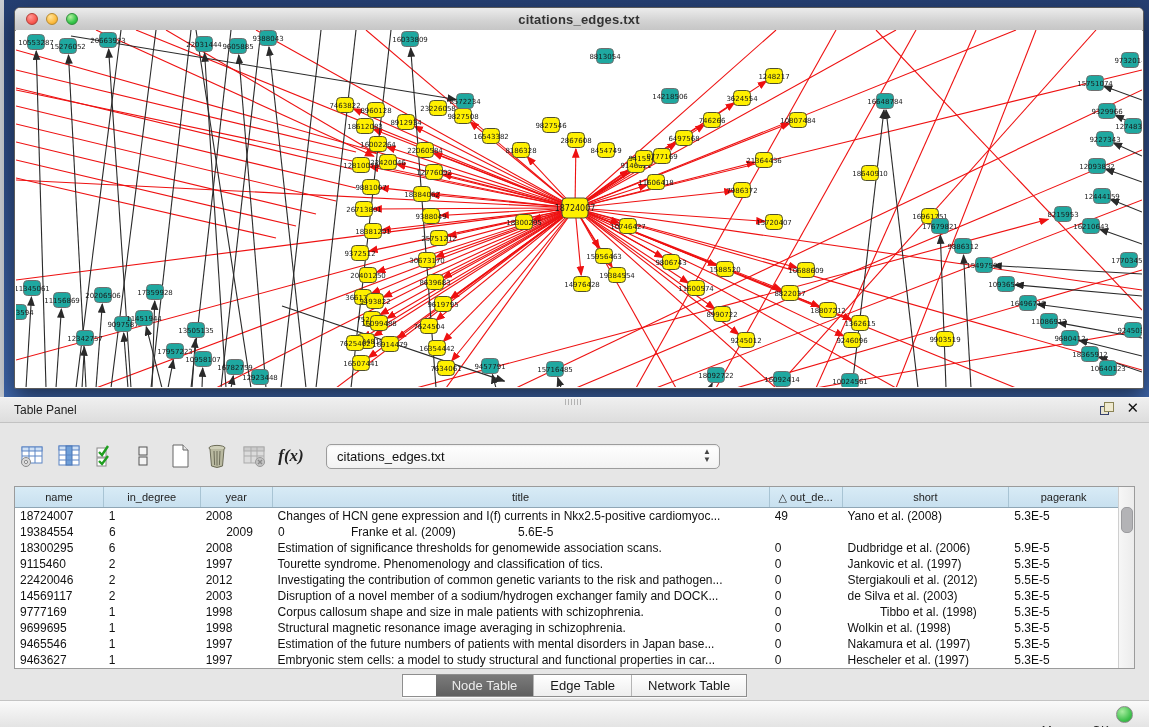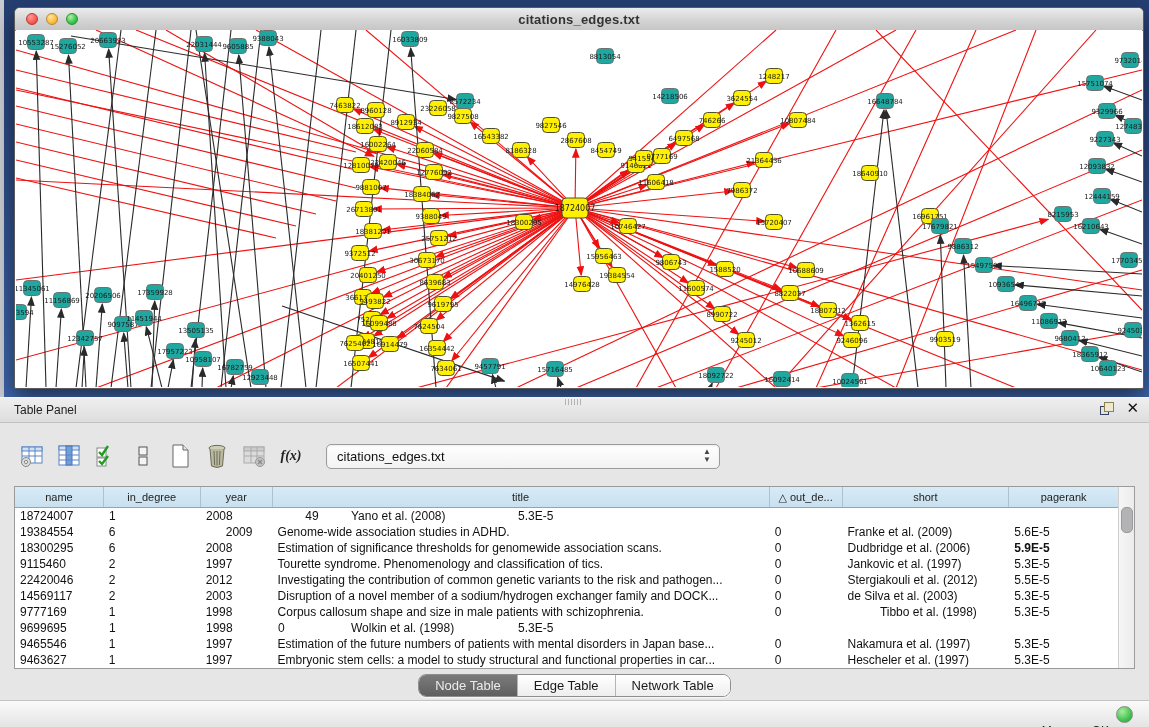--- a/index.html
+++ b/index.html
@@ -47,21 +47,21 @@
   #panel-grip{position:absolute;left:565px;top:1px;width:16px;height:6px;
     background:repeating-linear-gradient(90deg,#9a9a9a 0 1px,transparent 1px 3px);opacity:.7;}
   #panel-controls{position:absolute;right:10px;top:3px;display:flex;gap:12px;align-items:center;}
   #float-icon{width:14px;height:13px;position:relative;}
   #float-icon .sq1{position:absolute;left:0;bottom:0;width:7px;height:7px;border:1px solid #35406b;background:#e8e4d0;}
   #float-icon .sq2{position:absolute;right:0;top:0;width:8px;height:8px;border:1px solid #8a8354;background:#efe9cf;}
   #close-icon{font-size:15px;font-weight:700;color:#111;line-height:14px;}
   #toolbar{position:absolute;left:0;top:38px;width:1149px;height:40px;display:flex;align-items:center;}
   .tb-icon{width:28px;height:26px;margin-right:9px;display:flex;align-items:center;justify-content:center;}
   .tb-icon:first-child{margin-left:18px;}
-  #fx-icon{font-family:"Liberation Serif","DejaVu Serif",serif;font-style:italic;font-weight:700;font-size:14px;color:#222;}
+  #fx-icon{font-family:"Liberation Serif","DejaVu Serif",serif;font-style:italic;font-weight:700;font-size:17px;color:#222;}
   #network-select{
     width:392px;height:23px;margin-left:12px;
     background:linear-gradient(180deg,#ffffff,#f2f2f2);
     border:1px solid #9c9c9c;border-radius:5px;
     display:flex;align-items:center;position:relative;
     box-shadow:inset 0 1px 2px rgba(0,0,0,.08);
   }
   #network-select span.val{font-size:13px;color:#111;margin-left:10px;}
   #select-stepper{position:absolute;right:8px;top:3px;font-size:8px;line-height:8px;color:#444;text-align:center;}
   
@@ -75,22 +75,22 @@
     border-bottom:1px solid #8fa6b5;}
   .hcell{font-size:11px;color:#222;text-align:center;line-height:20px;
     border-right:1px solid #a8c4d4;box-sizing:border-box;overflow:hidden;white-space:nowrap;}
   .row{display:flex;height:16px;}
   .cell{font-size:12px;color:#111;line-height:16px;padding-left:5px;box-sizing:border-box;
     overflow:hidden;white-space:nowrap;}
   #vscroll{position:absolute;right:0;top:0;width:15px;bottom:0;background:linear-gradient(90deg,#f6f6f6,#ececec);border-left:1px solid #cfcfcf;}
   #vthumb{position:absolute;left:2px;top:20px;width:10px;height:24px;border-radius:5px;background:#b3b3b6;border:1px solid #9b9b9e;}
   
   #tabs{position:absolute;left:0;top:276px;width:1149px;display:flex;justify-content:center;}
-  #seg{display:flex;border:1px solid #8e8e8e;border-radius:8px;overflow:hidden;background:#fff;
-    box-shadow:0 1px 1px rgba(255,255,255,.8), inset 0 1px 0 rgba(255,255,255,.6);}
+  #seg{display:flex;border:1px solid #8e8e8e;border-radius:0;overflow:hidden;background:#fff;
+    box-shadow:0 1px 1px rgba(255,255,255,.8), inset 0 1px 0 rgba(255,255,255,.6);padding-left:33px;}
   .seg-btn{height:21px;line-height:21px;font-size:13px;color:#1a1a1a;padding:0 16px;background:linear-gradient(180deg,#ffffff,#eeeeee);border-right:1px solid #b5b5b5;}
   .seg-btn:last-child{border-right:none;}
   .seg-btn.sel{background:linear-gradient(180deg,#7b7b7b,#5f5f5f);color:#ececec;}
   
   #status-bar{
     position:absolute;left:0;top:700px;width:1149px;height:27px;
     background:linear-gradient(180deg,#fafafa,#e3e3e3);
     border-top:1px solid #c4c4c4;
   }
   #memory{position:absolute;right:40px;top:23px;font-size:12px;color:#222;}
@@ -608,41 +608,41 @@
           <div class="hcell" style="width: 498px;">title</div>
           <div class="hcell" style="width: 73px;">△ out_de...</div>
           <div class="hcell" style="width: 167px;">short</div>
           <div class="hcell" style="width: 110px;">pagerank</div>
         </div>
       <div id="rows">
           <div class="row">
             <div class="cell" style="width: 89px;">18724007</div>
             <div class="cell" style="width: 97px;">1</div>
             <div class="cell" style="width: 72px;">2008</div>
-            <div class="cell" style="width: 73px; text-align: center;">49</div>
+            <div class="cell" style="width: 498px;">Changes of HCN gene expression and I(f) currents in Nkx2.5-positive cardiomyoc...</div>
+            <div class="cell" style="width: 73px;">49</div>
             <div class="cell" style="width: 167px;">Yano et al. (2008)</div>
             <div class="cell" style="width: 110px;">5.3E-5</div>
           </div>
           <div class="row">
             <div class="cell" style="width: 89px;">19384554</div>
             <div class="cell" style="width: 97px;">6</div>
             <div class="cell" style="width: 72px; text-align: center;">2009</div>
-            <div class="cell" style="width: 498px;">Genome-wide association studies in ADHD.</div>
             <div class="cell" style="width: 73px;">0</div>
             <div class="cell" style="width: 167px;">Franke et al. (2009)</div>
             <div class="cell" style="width: 110px;">5.6E-5</div>
           </div>
           <div class="row">
             <div class="cell" style="width: 89px;">18300295</div>
             <div class="cell" style="width: 97px;">6</div>
             <div class="cell" style="width: 72px;">2008</div>
             <div class="cell" style="width: 498px;">Estimation of significance thresholds for genomewide association scans.</div>
             <div class="cell" style="width: 73px;">0</div>
             <div class="cell" style="width: 167px;">Dudbridge et al. (2006)</div>
-            <div class="cell" style="width: 110px; font-weight: bold;">5.9E-5</div>
+            <div class="cell" style="width: 110px;">5.9E-5</div>
           </div>
           <div class="row">
             <div class="cell" style="width: 89px;">9115460</div>
             <div class="cell" style="width: 97px;">2</div>
             <div class="cell" style="width: 72px;">1997</div>
             <div class="cell" style="width: 498px;">Tourette syndrome. Phenomenology and classification of tics.</div>
             <div class="cell" style="width: 73px;">0</div>
             <div class="cell" style="width: 167px;">Jankovic et al. (1997)</div>
             <div class="cell" style="width: 110px;">5.3E-5</div>
           </div>
@@ -670,20 +670,21 @@
             <div class="cell" style="width: 72px;">1998</div>
             <div class="cell" style="width: 498px;">Corpus callosum shape and size in male patients with schizophrenia.</div>
             <div class="cell" style="width: 73px;">0</div>
             <div class="cell" style="width: 167px; text-align: center;">Tibbo et al. (1998)</div>
             <div class="cell" style="width: 110px;">5.3E-5</div>
           </div>
           <div class="row">
             <div class="cell" style="width: 89px;">9699695</div>
             <div class="cell" style="width: 97px;">1</div>
             <div class="cell" style="width: 72px;">1998</div>
+            <div class="cell" style="width: 498px;">Structural magnetic resonance image averaging in schizophrenia.</div>
             <div class="cell" style="width: 73px;">0</div>
             <div class="cell" style="width: 167px;">Wolkin et al. (1998)</div>
             <div class="cell" style="width: 110px;">5.3E-5</div>
           </div>
           <div class="row">
             <div class="cell" style="width: 89px;">9465546</div>
             <div class="cell" style="width: 97px;">1</div>
             <div class="cell" style="width: 72px;">1997</div>
             <div class="cell" style="width: 498px;">Estimation of the future numbers of patients with mental disorders in Japan base...</div>
             <div class="cell" style="width: 73px;">0</div>

